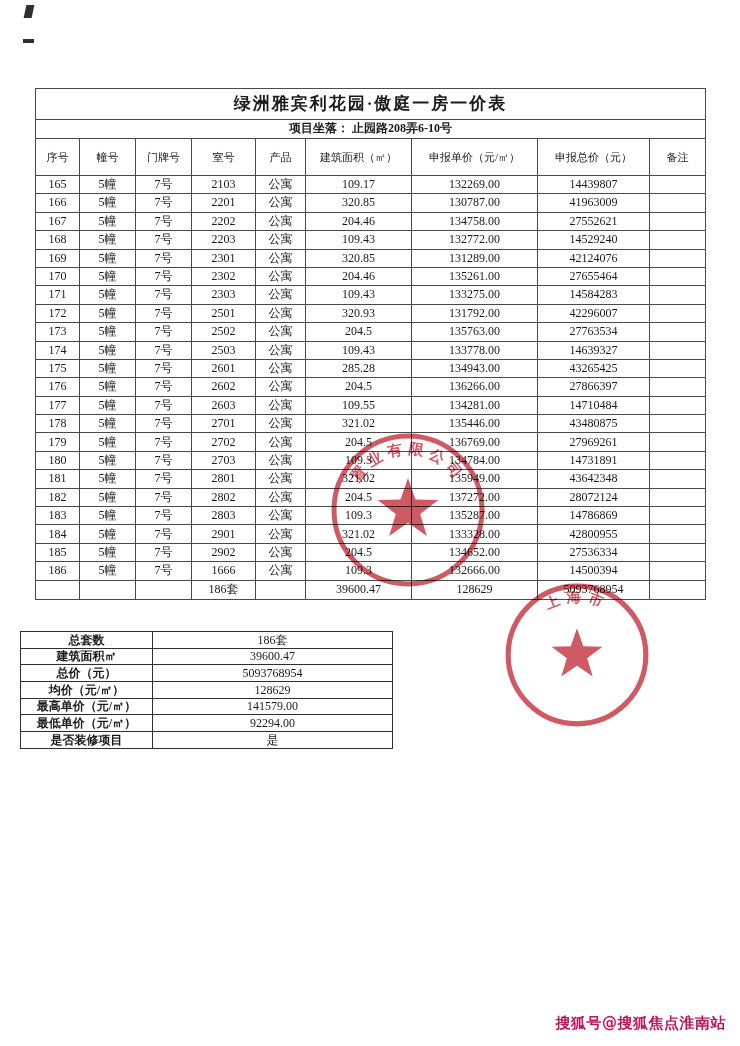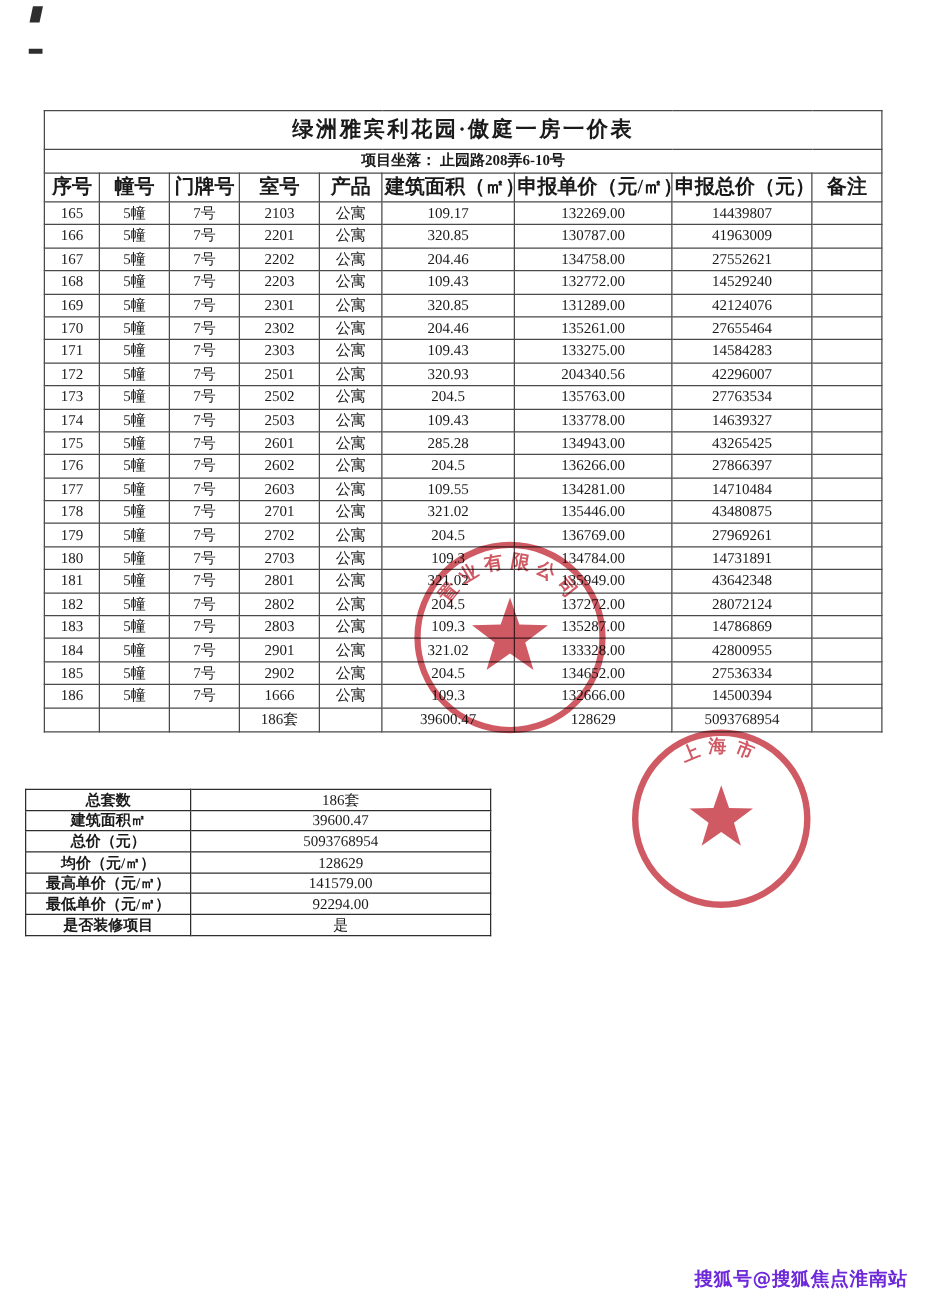--- a/index.html
+++ b/index.html
@@ -25,21 +25,21 @@
     font-size: 12px;
     height: 18.4px;
     line-height: 1.1;
     padding: 0 2px;
     overflow: hidden;
     white-space: nowrap;
     font-weight: normal;
   }
   .price-table th.title-cell { font-size: 17px; font-weight: bold; height: 31px; letter-spacing: 2px; }
   .price-table th.subtitle-cell { font-size: 12px; font-weight: bold; height: 19px; }
-  .price-table th.col-head { font-weight: bold; font-size: 16px; height: 23px; }
+  .price-table th.col-head { font-weight: normal; font-size: 11px; height: 37px; }
   .price-table tfoot td { height: 19px; }
 
   .summary-table { position: absolute; left: 20px; top: 631px; width: 372px; }
   .summary-table td {
     border: 1px solid #2f2f2f;
     font-size: 12px;
     text-align: center;
     height: 16.7px;
     line-height: 1.05;
     padding: 0 2px;
@@ -53,21 +53,21 @@
   .stamp-1 { left: 328px; top: 430px; }
   .stamp-2 { left: 502px; top: 580px; }
   .stamp text { font-family: "Liberation Serif", serif; font-weight: bold; }
 
   .watermark {
     position: absolute;
     right: 14px;
     bottom: 13px;
     font-size: 15px;
     font-weight: bold;
-    color: #6d28d9;
+    color: #be185d;
     font-family: "DejaVu Sans", sans-serif;
     letter-spacing: 0.5px;
   }
 </style>
 </head>
 <body>
 
 <div class="scan-mark m1"></div>
 <div class="scan-mark m2"></div>
 
@@ -183,21 +183,21 @@
         <td>14584283</td>
         <td></td>
       </tr>
       <tr>
         <td>172</td>
         <td>5幢</td>
         <td>7号</td>
         <td>2501</td>
         <td>公寓</td>
         <td>320.93</td>
-        <td>204340.56</td>
+        <td>131792.00</td>
         <td>42296007</td>
         <td></td>
       </tr>
       <tr>
         <td>173</td>
         <td>5幢</td>
         <td>7号</td>
         <td>2502</td>
         <td>公寓</td>
         <td>204.5</td>

